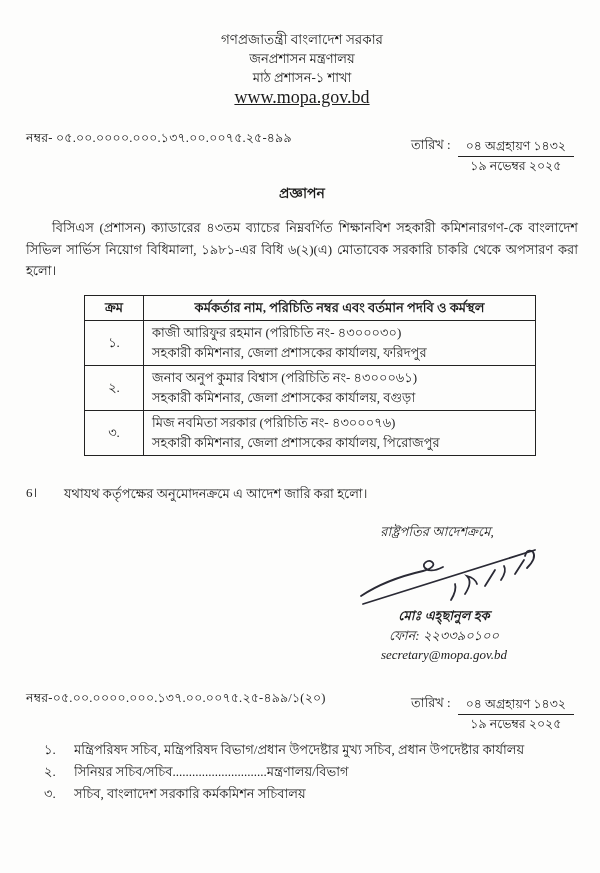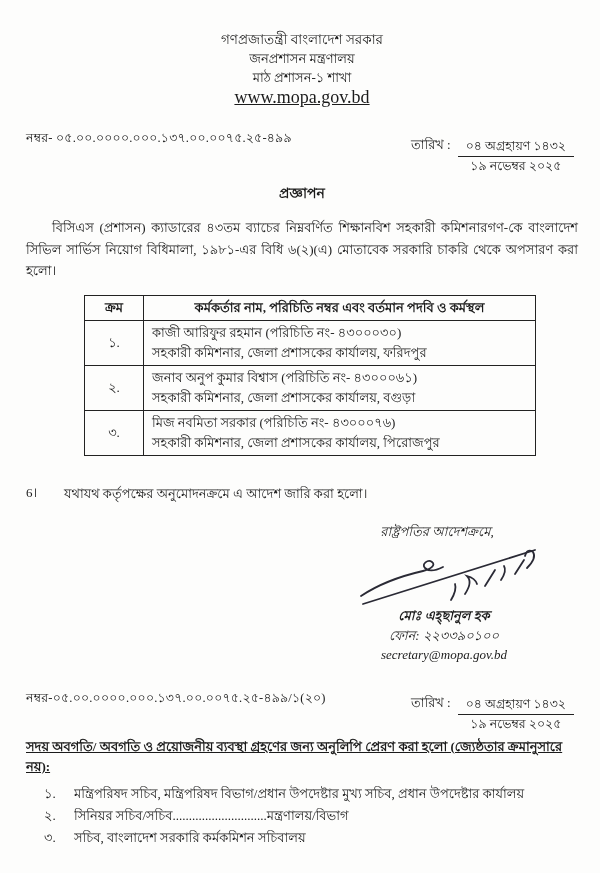--- a/index.html
+++ b/index.html
@@ -147,21 +147,20 @@
     <div class="num">নম্বর-০৫.০০.০০০০.০০০.১৩৭.০০.০০৭৫.২৫-৪৯৯/১(২০)</div>
     <div class="dateblock">
       <span class="datelabel">তারিখ :</span>
       <span class="datefrac">
         <span class="top" style="display:block">০৪ অগ্রহায়ণ ১৪৩২</span>
         <span class="bot" style="display:block">১৯ নভেম্বর ২০২৫</span>
       </span>
     </div>
   </div>
 
-  <div class="dist-head">সদয় অবগতি/ অবগতি ও প্রয়োজনীয় ব্যবস্থা গ্রহণের জন্য অনুলিপি প্রেরণ করা হলো (জ্যেষ্ঠতার ক্রমানুসারে নয়):</div>
 
   <div class="dist">
     <div class="dist-item">
       <span class="dnum">১.</span>
       <span class="dtext">মন্ত্রিপরিষদ সচিব, মন্ত্রিপরিষদ বিভাগ/প্রধান উপদেষ্টার মুখ্য সচিব, প্রধান উপদেষ্টার কার্যালয়</span>
     </div>
     <div class="dist-item">
       <span class="dnum">২.</span>
       <span class="dtext">সিনিয়র সচিব/সচিব.............................মন্ত্রণালয়/বিভাগ</span>
     </div>

